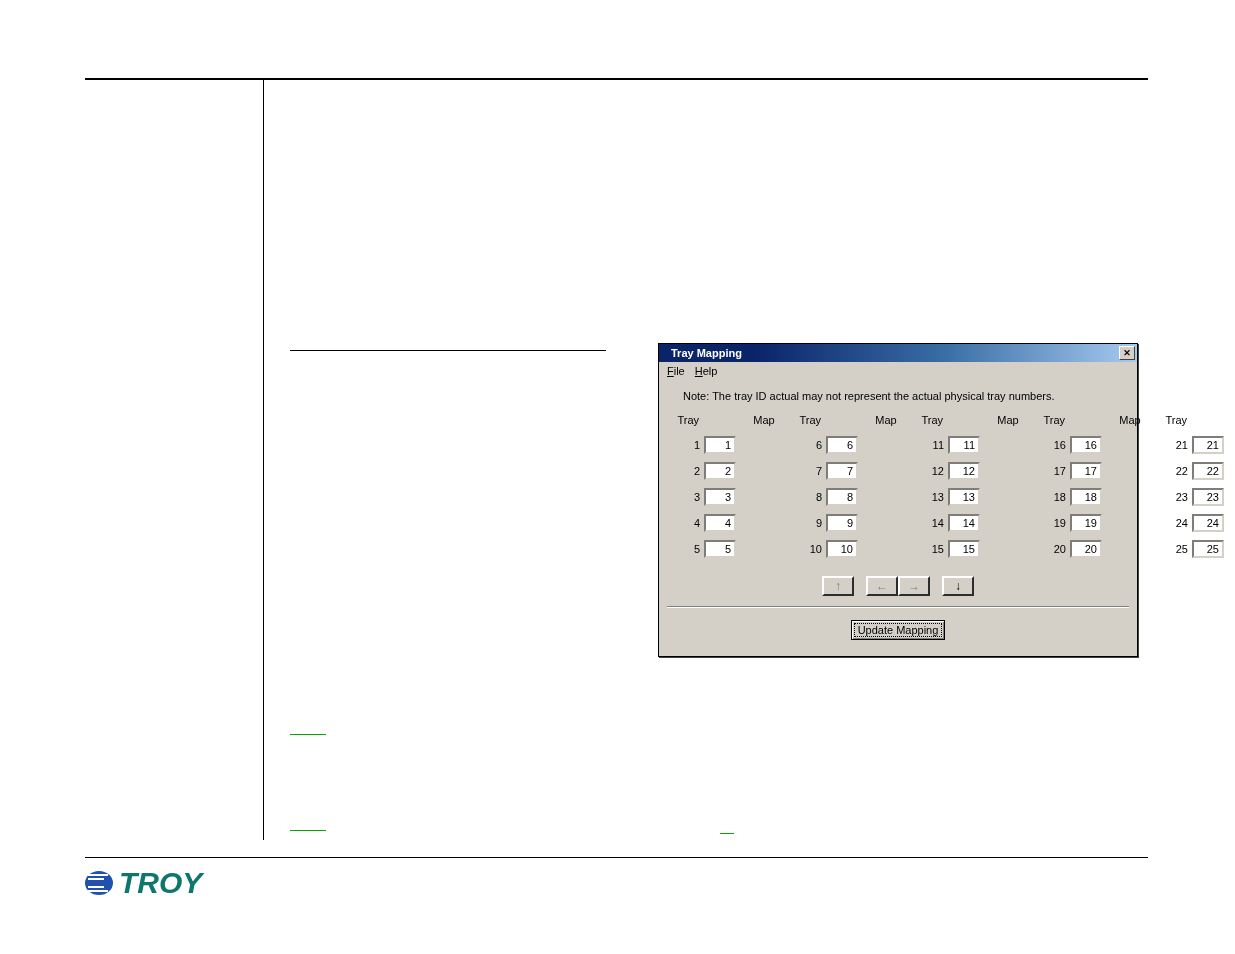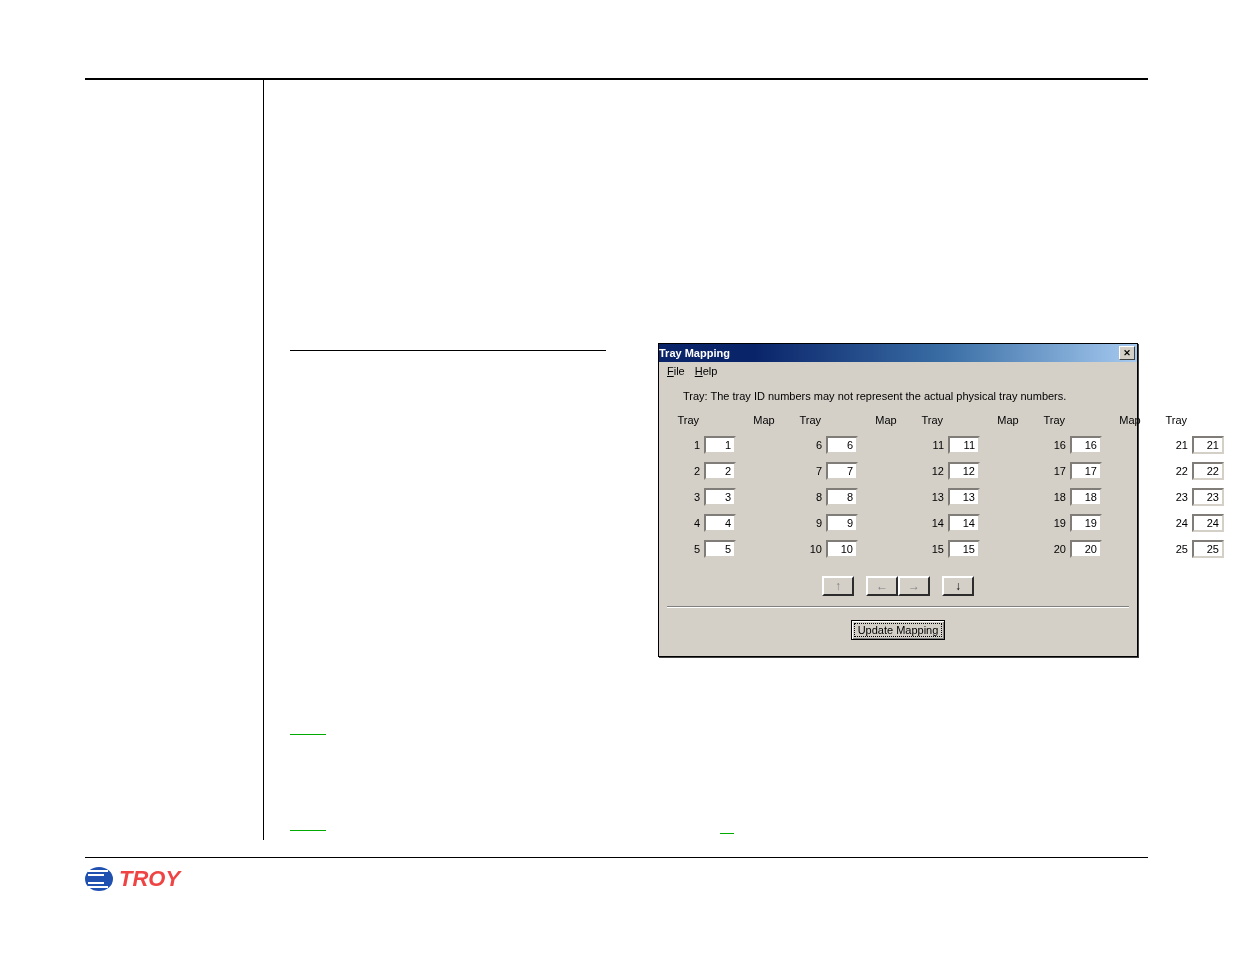--- a/index.html
+++ b/index.html
@@ -74,21 +74,21 @@
     box-shadow: 1px 1px 0 #404040;
     font-family: Tahoma, "MS Sans Serif", Arial, sans-serif;
     font-size: 11px;
     color: #000;
   }
   .titlebar {
     height: 18px;
     background: linear-gradient(to right, #0a246a 0%, #0a246a 20%, #3a6ea5 60%, #a6caf0 100%);
     display: flex;
     align-items: center;
-    padding: 0 2px 0 0;
+    padding: 0 2px 0 12px;
   }
   .titlebar .title {
     color: #fff;
     font-weight: bold;
     font-size: 11px;
     flex: 1;
   }
   .close-btn {
     width: 16px;
     height: 14px;
@@ -232,22 +232,22 @@
     top:12px;
     border-radius:0 0 14px 14px / 0 0 12px 12px;
   }
   .logo-mark .slot{
     position:absolute; background:#fff; height:2px; left:3px;
   }
   .logo-text {
     font-family: "Arial Black", Arial, sans-serif;
     font-weight: 900;
     font-style: italic;
-    font-size: 22px;
-    color: #ef4444;
+    font-size: 30px;
+    color: #0f766e;
     letter-spacing: 0px;
   }
 </style>
 </head>
 <body>
 
 <div class="top-rule"></div>
 <div class="vertical-rule"></div>
 <div class="mid-rule"></div>
 <div class="green-dash1"></div>
@@ -261,21 +261,21 @@
     <div class="close-btn">
       <span>✕</span>
     </div>
   </div>
 
   <div class="menubar">
     <span class="menu-item"><span class="ul">F</span>ile</span>
     <span class="menu-item"><span class="ul">H</span>elp</span>
   </div>
 
-  <div class="note">Tray: The tray ID numbers may not represent the actual physical tray numbers.</div>
+  <div class="note">Note: The tray ID actual may not represent the actual physical tray numbers.</div>
 
   <div class="tray-grid">
 
     <div class="tray-col">
       <div class="col-head">
         <span class="h-tray">Tray</span>
         <span class="h-map">Map</span>
       </div>
       <div class="tray-row">
           <span class="tray-label">1</span>

